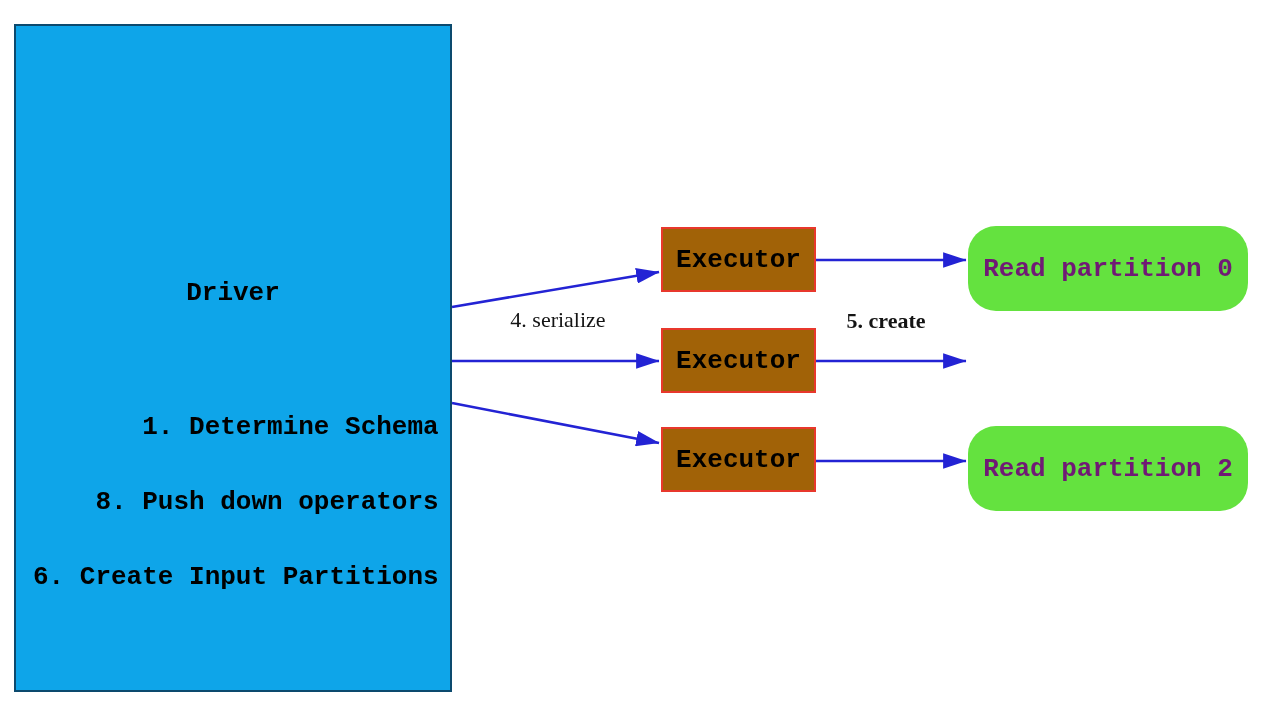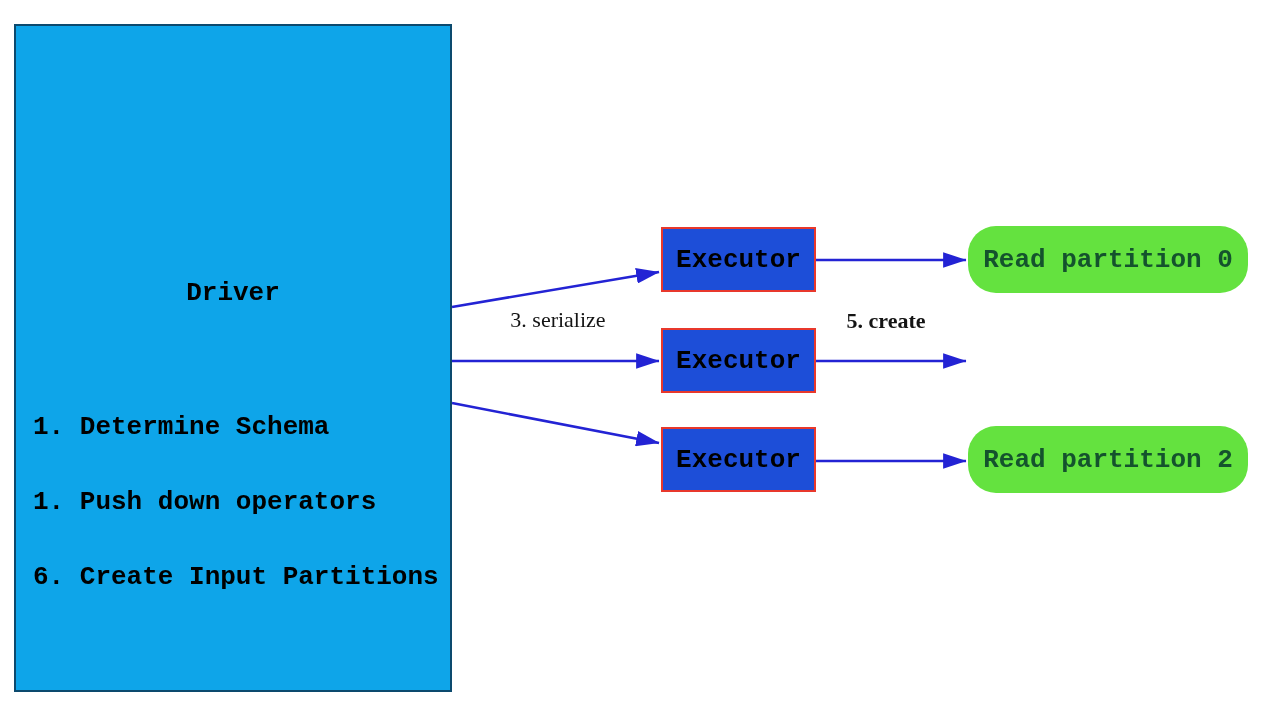--- a/index.html
+++ b/index.html
@@ -38,50 +38,51 @@
     color: #000000;
   }
   .driver-steps {
     position: absolute;
     top: 339px; left: 17px;
     font-size: 26px;
     font-weight: 700;
     line-height: 25px;
     white-space: pre;
     color: #000000;
+    text-align: right;
   }
   .executor-box {
     position: absolute;
     left: 661px;
     width: 155px; height: 65px;
     border: 2px solid #e8382c;
-    background: #1d4ed8;
+    background: #a16207;
     box-sizing: border-box;
     display: flex;
     align-items: center;
     justify-content: center;
     font-size: 26px;
     font-weight: 700;
     color: #000000;
   }
   .exec-0 { top: 227px; }
   .exec-1 { top: 328px; }
   .exec-2 { top: 427px; }
   .partition-box {
     position: absolute;
     left: 968px;
-    width: 280px; height: 67px;
+    width: 280px; height: 85px;
     background: #64e23f;
     box-sizing: border-box;
     display: flex;
     align-items: center;
     justify-content: center;
     font-size: 26px;
     font-weight: 700;
-    color: #14532d;
+    color: #701a75;
     border-radius: 28px;
   }
   .part-0 { top: 226px; }
   .part-1 { top: 326px; }
   .part-2 { top: 426px; text-align: center; }
   .edge-label {
     position: absolute;
     text-align: center;
     font-family: "Liberation Serif", "DejaVu Serif", serif;
     font-size: 22px;
@@ -107,21 +108,21 @@
     <line x1="452" y1="403" x2="659" y2="443" stroke="#2323d4" stroke-width="2.6" marker-end="url(#ah)"></line>
     <line x1="816" y1="260" x2="966" y2="260" stroke="#2323d4" stroke-width="2.6" marker-end="url(#ah)"></line>
     <line x1="816" y1="361" x2="966" y2="361" stroke="#2323d4" stroke-width="2.6" marker-end="url(#ah)"></line>
     <line x1="816" y1="461" x2="966" y2="461" stroke="#2323d4" stroke-width="2.6" marker-end="url(#ah)"></line>
   </svg>
 
   <div class="rbox driver-box">
     <div class="driver-title">Driver</div>
     <div class="driver-steps">
       <div>1. Determine Schema</div>
-      <div>1. Push down operators</div>
+      <div>8. Push down operators</div>
       <div>6. Create Input Partitions</div>
     </div>
   </div>
 
   <div class="executor-box exec-0">
     <span>Executor</span>
   </div>
   <div class="executor-box exec-1">
     <span>Executor</span>
   </div>
@@ -130,20 +131,20 @@
   </div>
 
   <div class="partition-box part-0">
     <span>Read partition 0</span>
   </div>
   <div class="partition-box part-2">
     <span>Read partition 2</span>
   </div>
 
   <div class="edge-label label-serialize">
-    <div>3. serialize</div>
+    <div>4. serialize</div>
   </div>
 
   <div class="edge-label label-reader">
     <div>5. create</div>
   </div>
 
 </div>
 
 </body></html>

